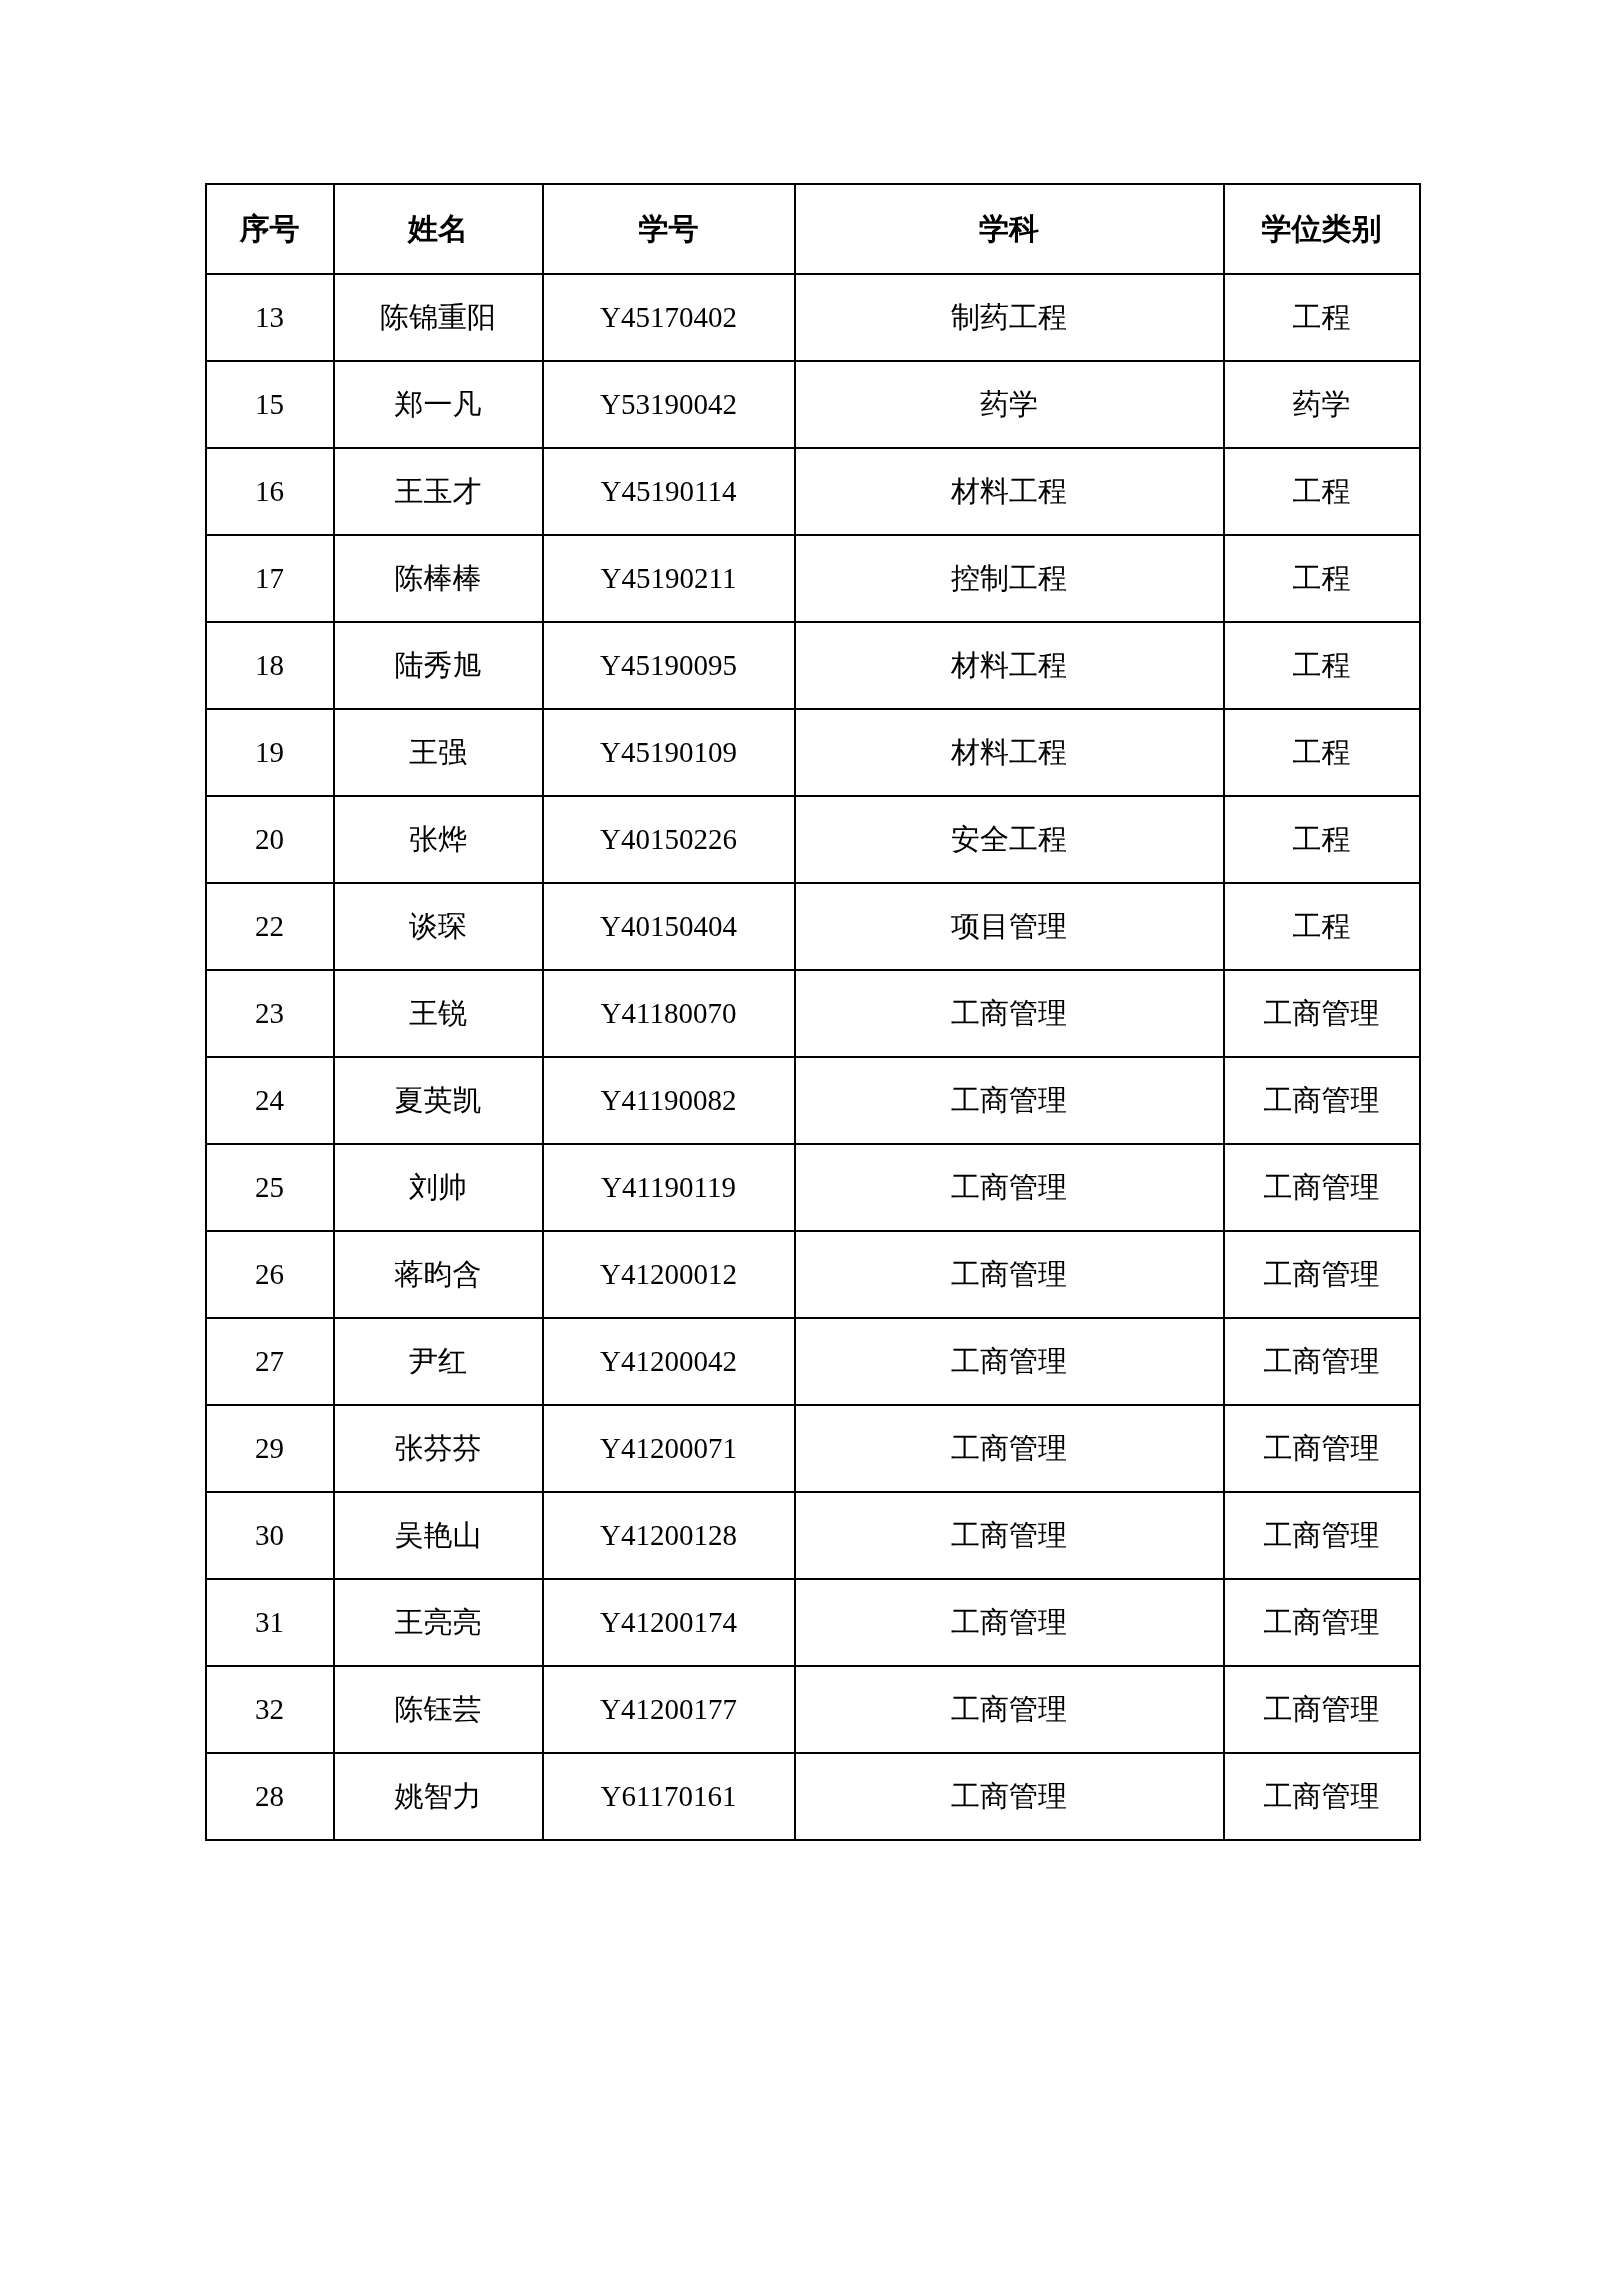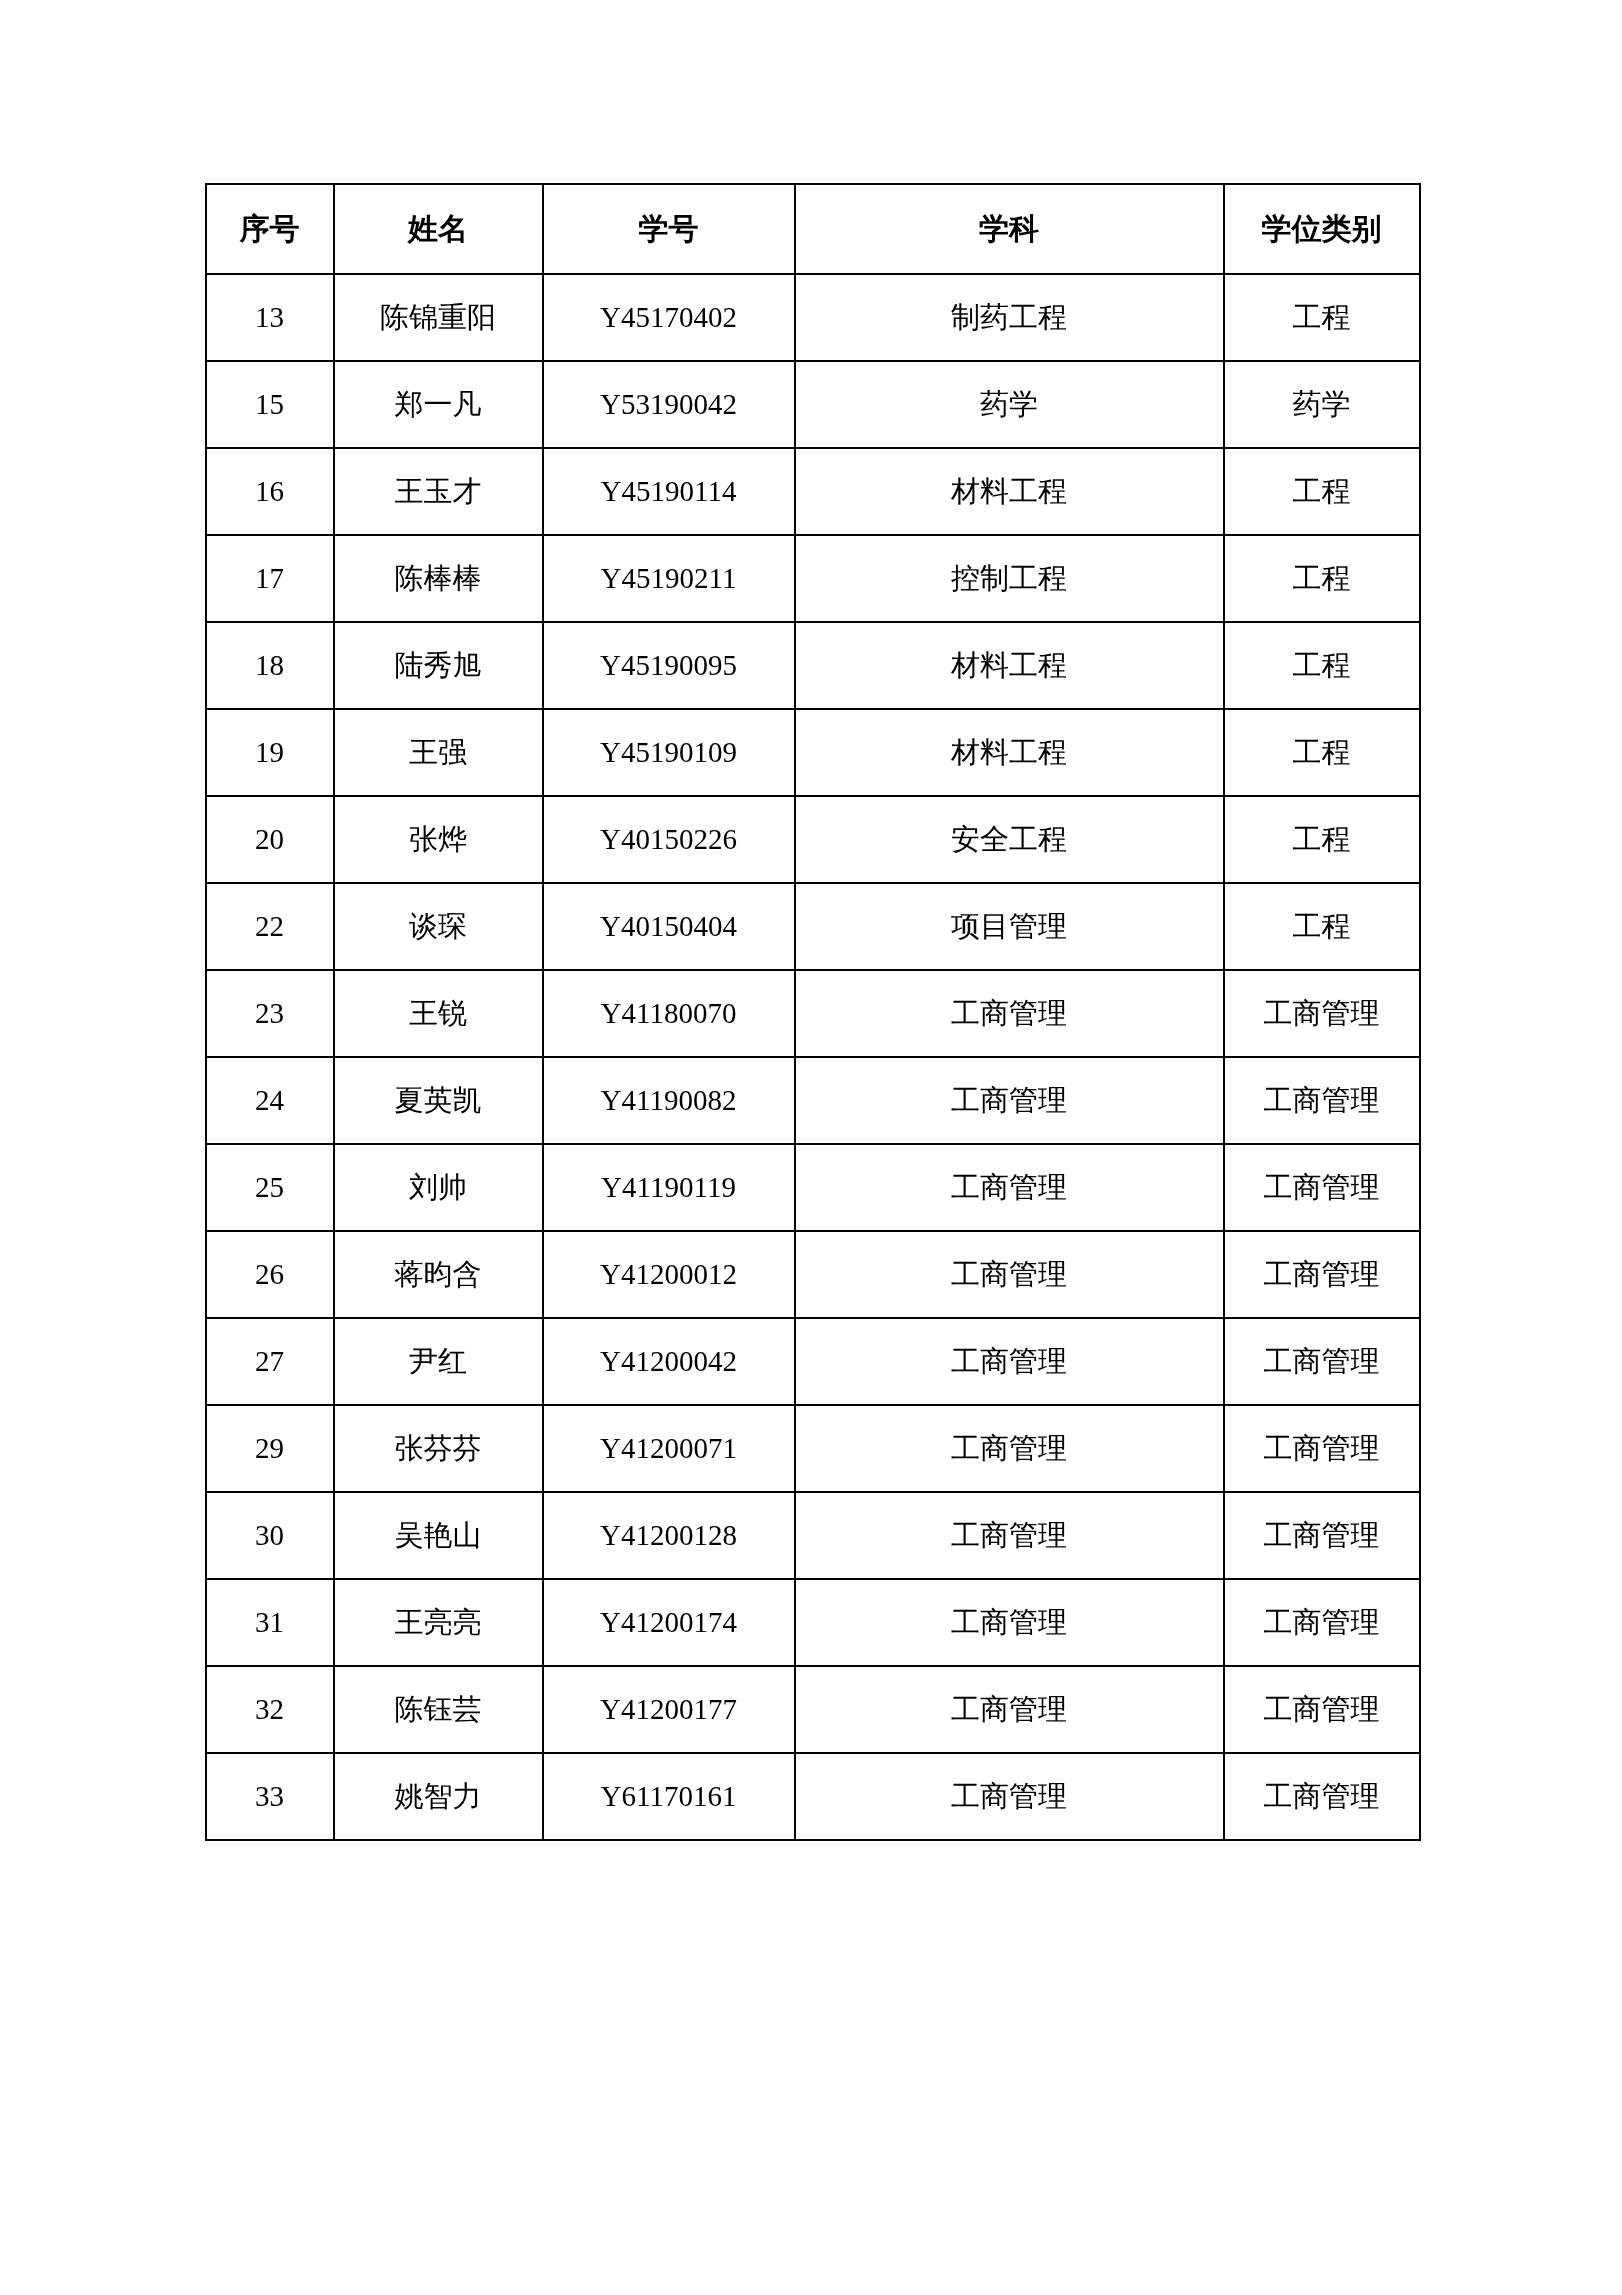--- a/index.html
+++ b/index.html
@@ -193,21 +193,21 @@
             <td class="deg">工商管理</td>
           </tr>
           <tr>
             <td class="num">32</td>
             <td class="name">陈钰芸</td>
             <td class="sid">Y41200177</td>
             <td class="disc">工商管理</td>
             <td class="deg">工商管理</td>
           </tr>
           <tr>
-            <td class="num">33</td>
+            <td class="num">28</td>
             <td class="name">姚智力</td>
             <td class="sid">Y61170161</td>
             <td class="disc">工商管理</td>
             <td class="deg">工商管理</td>
           </tr>
         </tbody>
     </table>
   </div>
 </div>
 

